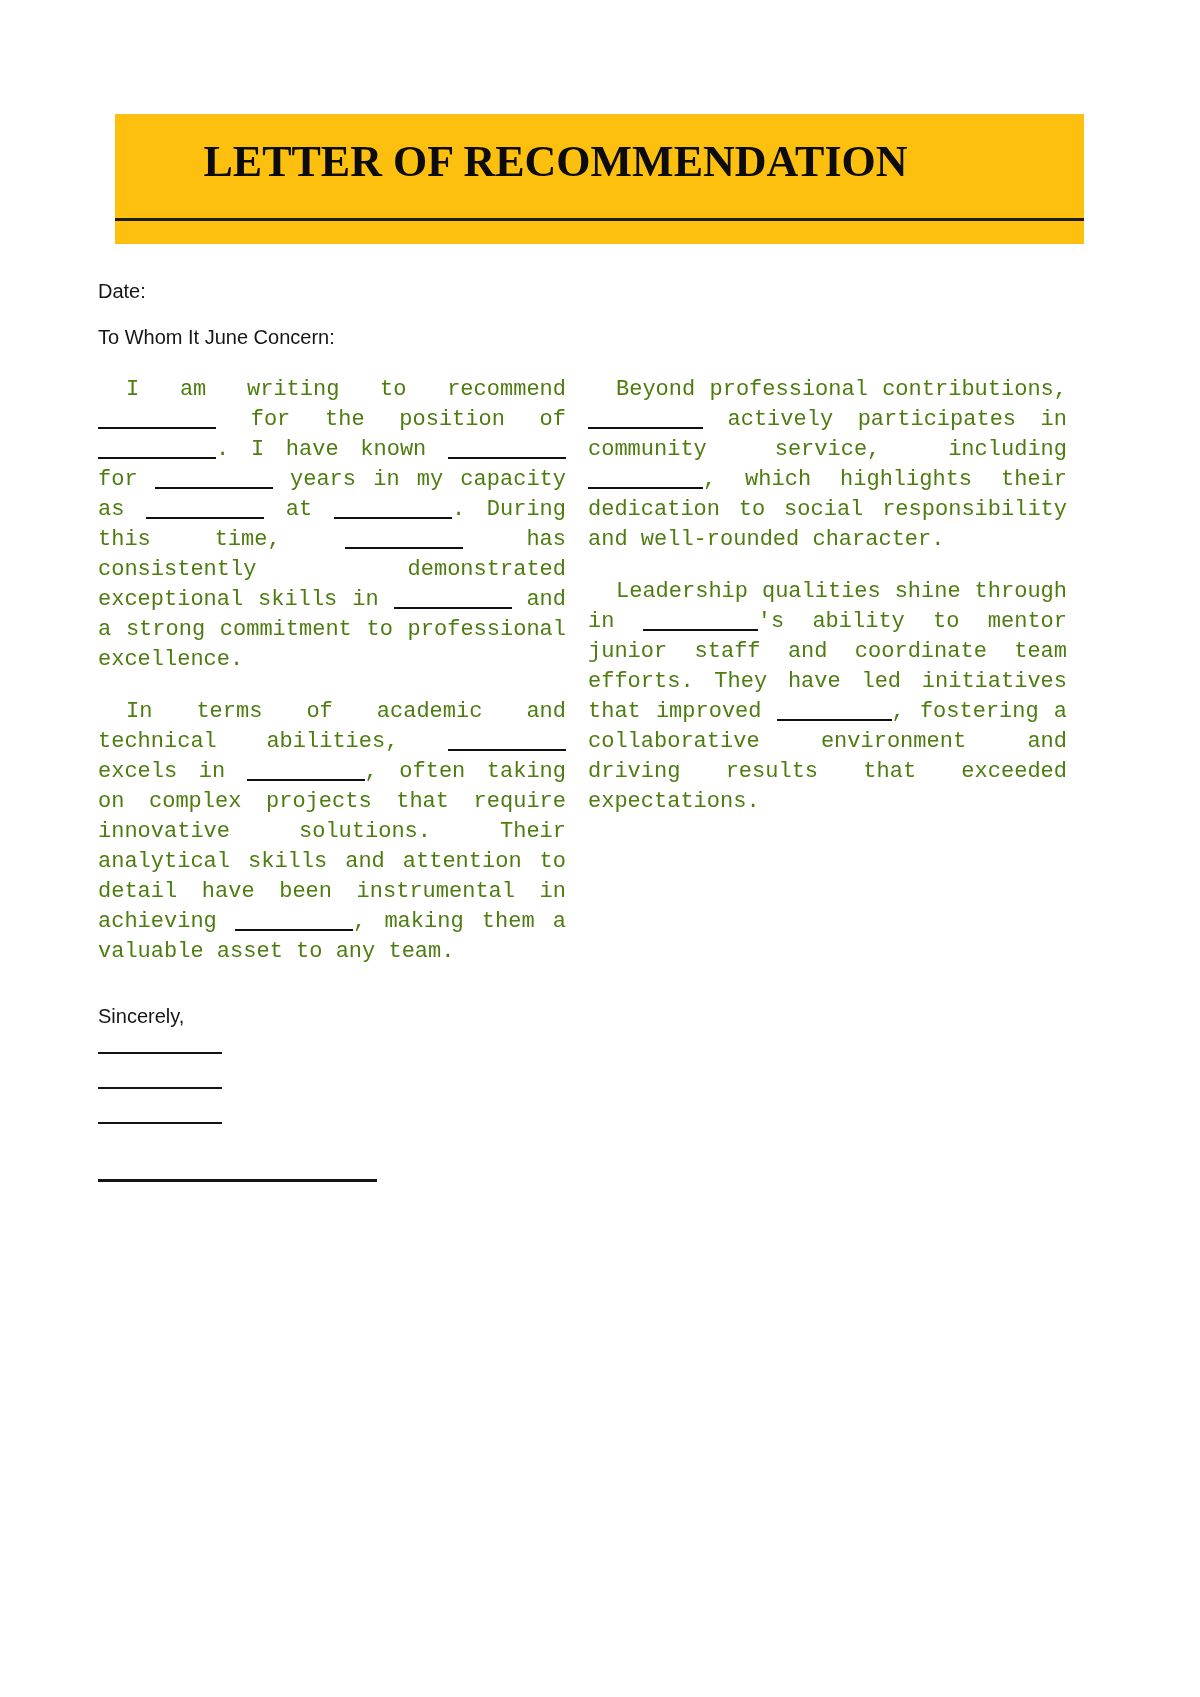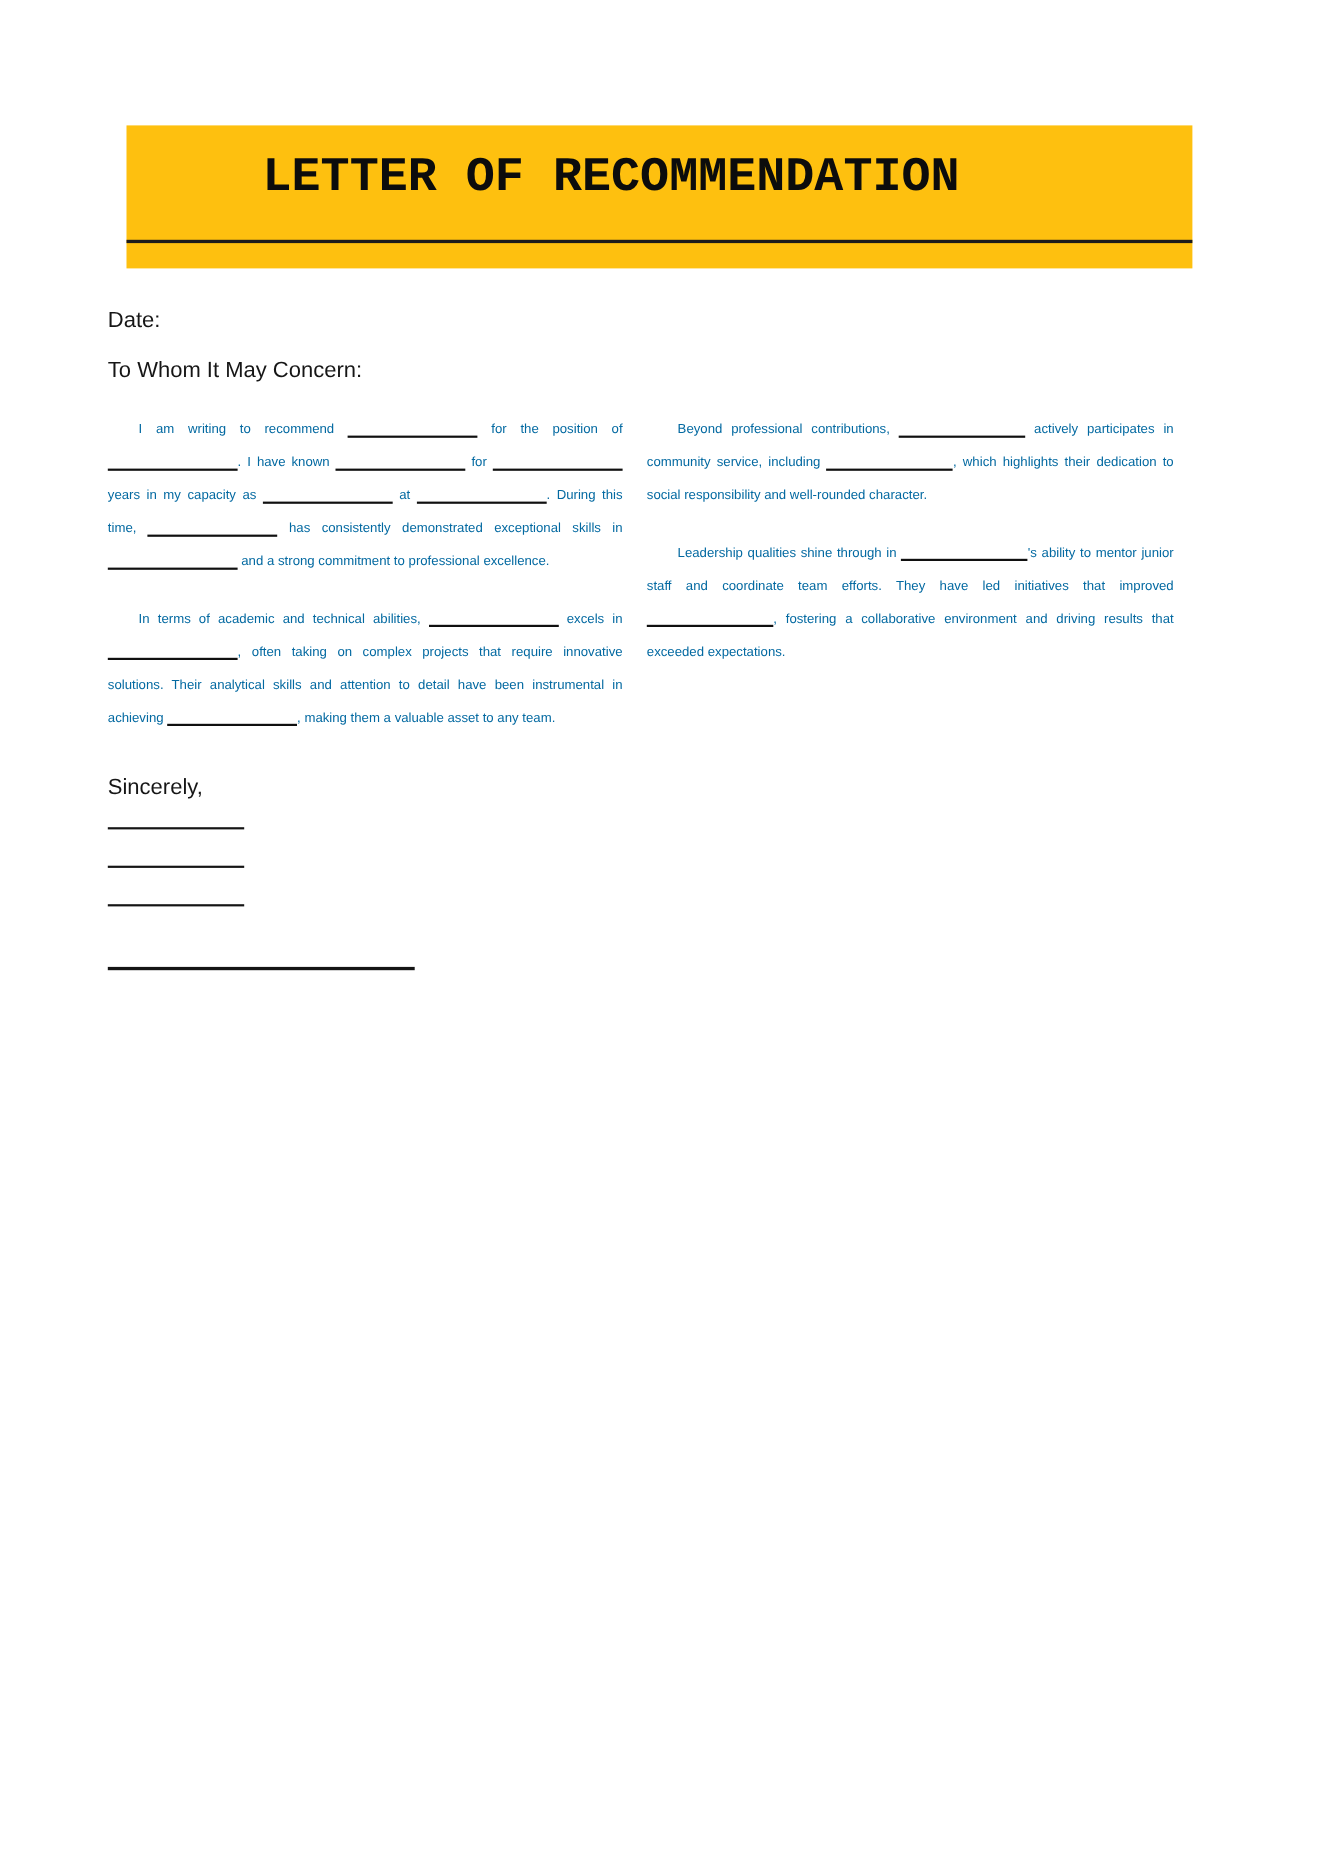--- a/index.html
+++ b/index.html
@@ -27,21 +27,21 @@
     background: #FEC00F;
   }
   .band-title {
     position: absolute;
     left: 0;
     right: 0;
     top: 24px;
     box-sizing: border-box;
     padding-right: 88px;
     text-align: center;
-    font-family: Liberation Mono, monospace;
+    font-family: Liberation Serif, serif;
     font-weight: 700;
     font-size: 44px;
     line-height: 48px;
     letter-spacing: 0px;
     color: #0c0c0c;
     white-space: nowrap;
   }
   .band-divider {
     position: absolute;
     left: 0;
@@ -69,27 +69,27 @@
 
   .cols {
     display: flex;
     margin-top: 26px;
     gap: 22px;
   }
   .col-left  { width: 468px; }
   .col-right { width: 479px; }
 
   p.serif {
-    font-family: Liberation Sans, sans-serif;
-    font-size: 12px;
+    font-family: Liberation Mono, monospace;
+    font-size: 22px;
     line-height: 30px;
     text-align: justify;
     text-indent: 28px;
     margin: 0;
-    color: #0369a1;
+    color: #4d7c0f;
   }
   .col-left p.serif + p.serif,
   .col-right p.serif + p.serif { margin-top: 22px; }
 
   .conclusion { margin-top: 30px; line-height: 31px; }
 
   .blank {
     display: inline-block;
     height: 12px;
     border-bottom: 2px solid #101010;
@@ -118,21 +118,21 @@
 
   <div class="band">
     <div class="band-title">LETTER OF RECOMMENDATION</div>
     <div class="band-divider"></div>
   </div>
 
   <div class="content">
 
     <div class="label date-label">Date:</div>
 
-    <div class="label salutation">To Whom It May Concern:</div>
+    <div class="label salutation">To Whom It June Concern:</div>
 
     <div class="cols">
       <div class="col-left">
         <p class="serif">I am writing to recommend <span class="blank" style="width: 118px;"></span> for the position of <span class="blank" style="width: 118px;"></span>. I have known <span class="blank" style="width: 118px;"></span> for <span class="blank" style="width: 118px;"></span> years in my capacity as <span class="blank" style="width: 118px;"></span> at <span class="blank" style="width: 118px;"></span>. During this time, <span class="blank" style="width: 118px;"></span> has consistently demonstrated exceptional skills in <span class="blank" style="width: 118px;"></span> and a strong commitment to professional excellence.</p>
         <p class="serif">In terms of academic and technical abilities, <span class="blank" style="width: 118px;"></span> excels in <span class="blank" style="width: 118px;"></span>, often taking on complex projects that require innovative solutions. Their analytical skills and attention to detail have been instrumental in achieving <span class="blank" style="width: 118px;"></span>, making them a valuable asset to any team.</p>
       </div>
       <div class="col-right">
         <p class="serif">Beyond professional contributions, <span class="blank" style="width: 115px;"></span> actively participates in community service, including <span class="blank" style="width: 115px;"></span>, which highlights their dedication to social responsibility and well-rounded character.</p>
         <p class="serif">Leadership qualities shine through in <span class="blank" style="width: 115px;"></span>'s ability to mentor junior staff and coordinate team efforts. They have led initiatives that improved <span class="blank" style="width: 115px;"></span>, fostering a collaborative environment and driving results that exceeded expectations.</p>
       </div>

